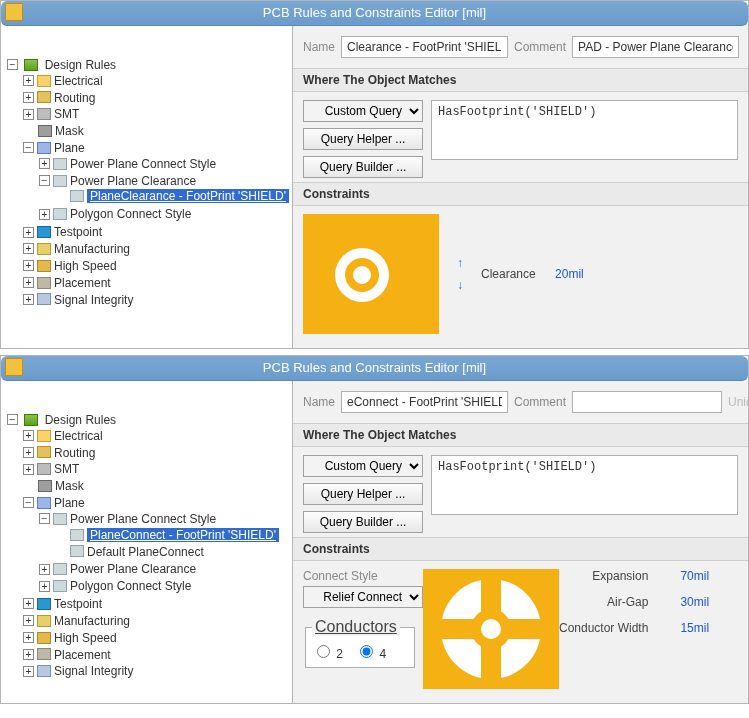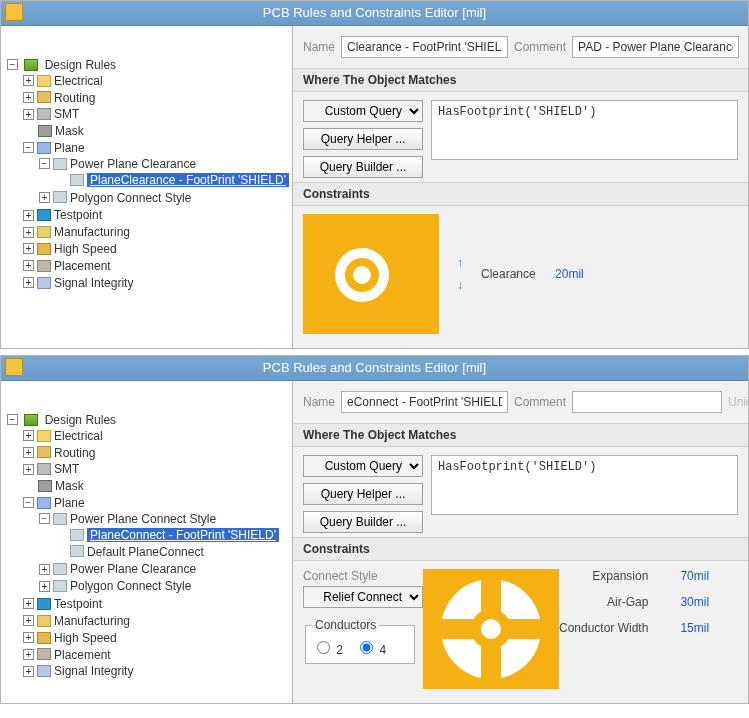--- a/index.html
+++ b/index.html
@@ -20,20 +20,21 @@
   }
   .panel + .panel { margin-top: 6px; }
   .titlebar {
     background: linear-gradient(#7aa8d4,#6a9bcb);
     color: #fff;
     text-align: center;
     font-size: 13px;
     padding: 4px 0 5px;
     position: relative;
     border-bottom: 1px solid #5a86b0;
+    border-radius: 6px;
   }
   .titlebar .corner-ico {
     position: absolute;
     left: 4px; top: 2px;
     width: 18px; height: 18px;
     background: #f3c23a;
     border: 1px solid #c18e12;
   }
   .body-row {
     display: flex;
@@ -206,24 +207,25 @@
   .conn-constraints-row { display: flex; align-items: flex-start; }
   .conn-left { display: flex; flex-direction: column; gap: 10px; }
   .conductors-box {
     border: 1px solid #b0b0b0;
     padding: 4px 6px 6px;
     background: #fff;
     position: relative;
     width: 110px;
   }
   .conductors-box legend {
-    font-size: 12px;
+    font-size: 16px;
     color: #444;
     padding: 0 3px;
     background: #f1f1f1;
+    text-decoration: underline;
   }
   .conductors-opts { display: flex; gap: 12px; align-items: center; margin-top: 2px; }
   .param-table { display: grid; grid-template-columns: auto auto; row-gap: 12px; column-gap: 16px; align-items: center; text-align: right; }
 </style>
 </head>
 <body>
 
 <div class="panel-stack">
 
 <div class="panel">
@@ -241,20 +243,21 @@
             <span class="node-ico ico-root"></span>
             <span class="node-label">Design Rules</span>
             <ul>
               <li><span class="toggler">+</span><span class="node-ico ico-electrical"></span><span class="node-label">Electrical</span></li>
               <li><span class="toggler">+</span><span class="node-ico ico-routing"></span><span class="node-label">Routing</span></li>
               <li><span class="toggler">+</span><span class="node-ico ico-smt"></span><span class="node-label">SMT</span></li>
               <li><span style="display:inline-block;width:15px"></span><span class="node-ico ico-mask"></span><span class="node-label">Mask</span></li>
               <li>
                 <span class="toggler">−</span><span class="node-ico ico-plane"></span><span class="node-label">Plane</span>
                 <ul>
+                  <li><span class="toggler">+</span><span class="node-ico ico-rule"></span><span class="node-label">Power Plane Connect Style</span></li>
                   <li>
                     <span class="toggler">−</span><span class="node-ico ico-rule"></span><span class="node-label">Power Plane Clearance</span>
                     <ul>
                       <li><span style="display:inline-block;width:15px"></span><span class="node-ico ico-rule"></span><span class="node-label node-selected">PlaneClearance - FootPrint 'SHIELD'</span></li>
                     </ul>
                   </li>
                   <li><span class="toggler">+</span><span class="node-ico ico-rule"></span><span class="node-label">Polygon Connect Style</span></li>
                 </ul>
               </li>
               <li><span class="toggler">+</span><span class="node-ico ico-test"></span><span class="node-label">Testpoint</span></li>

